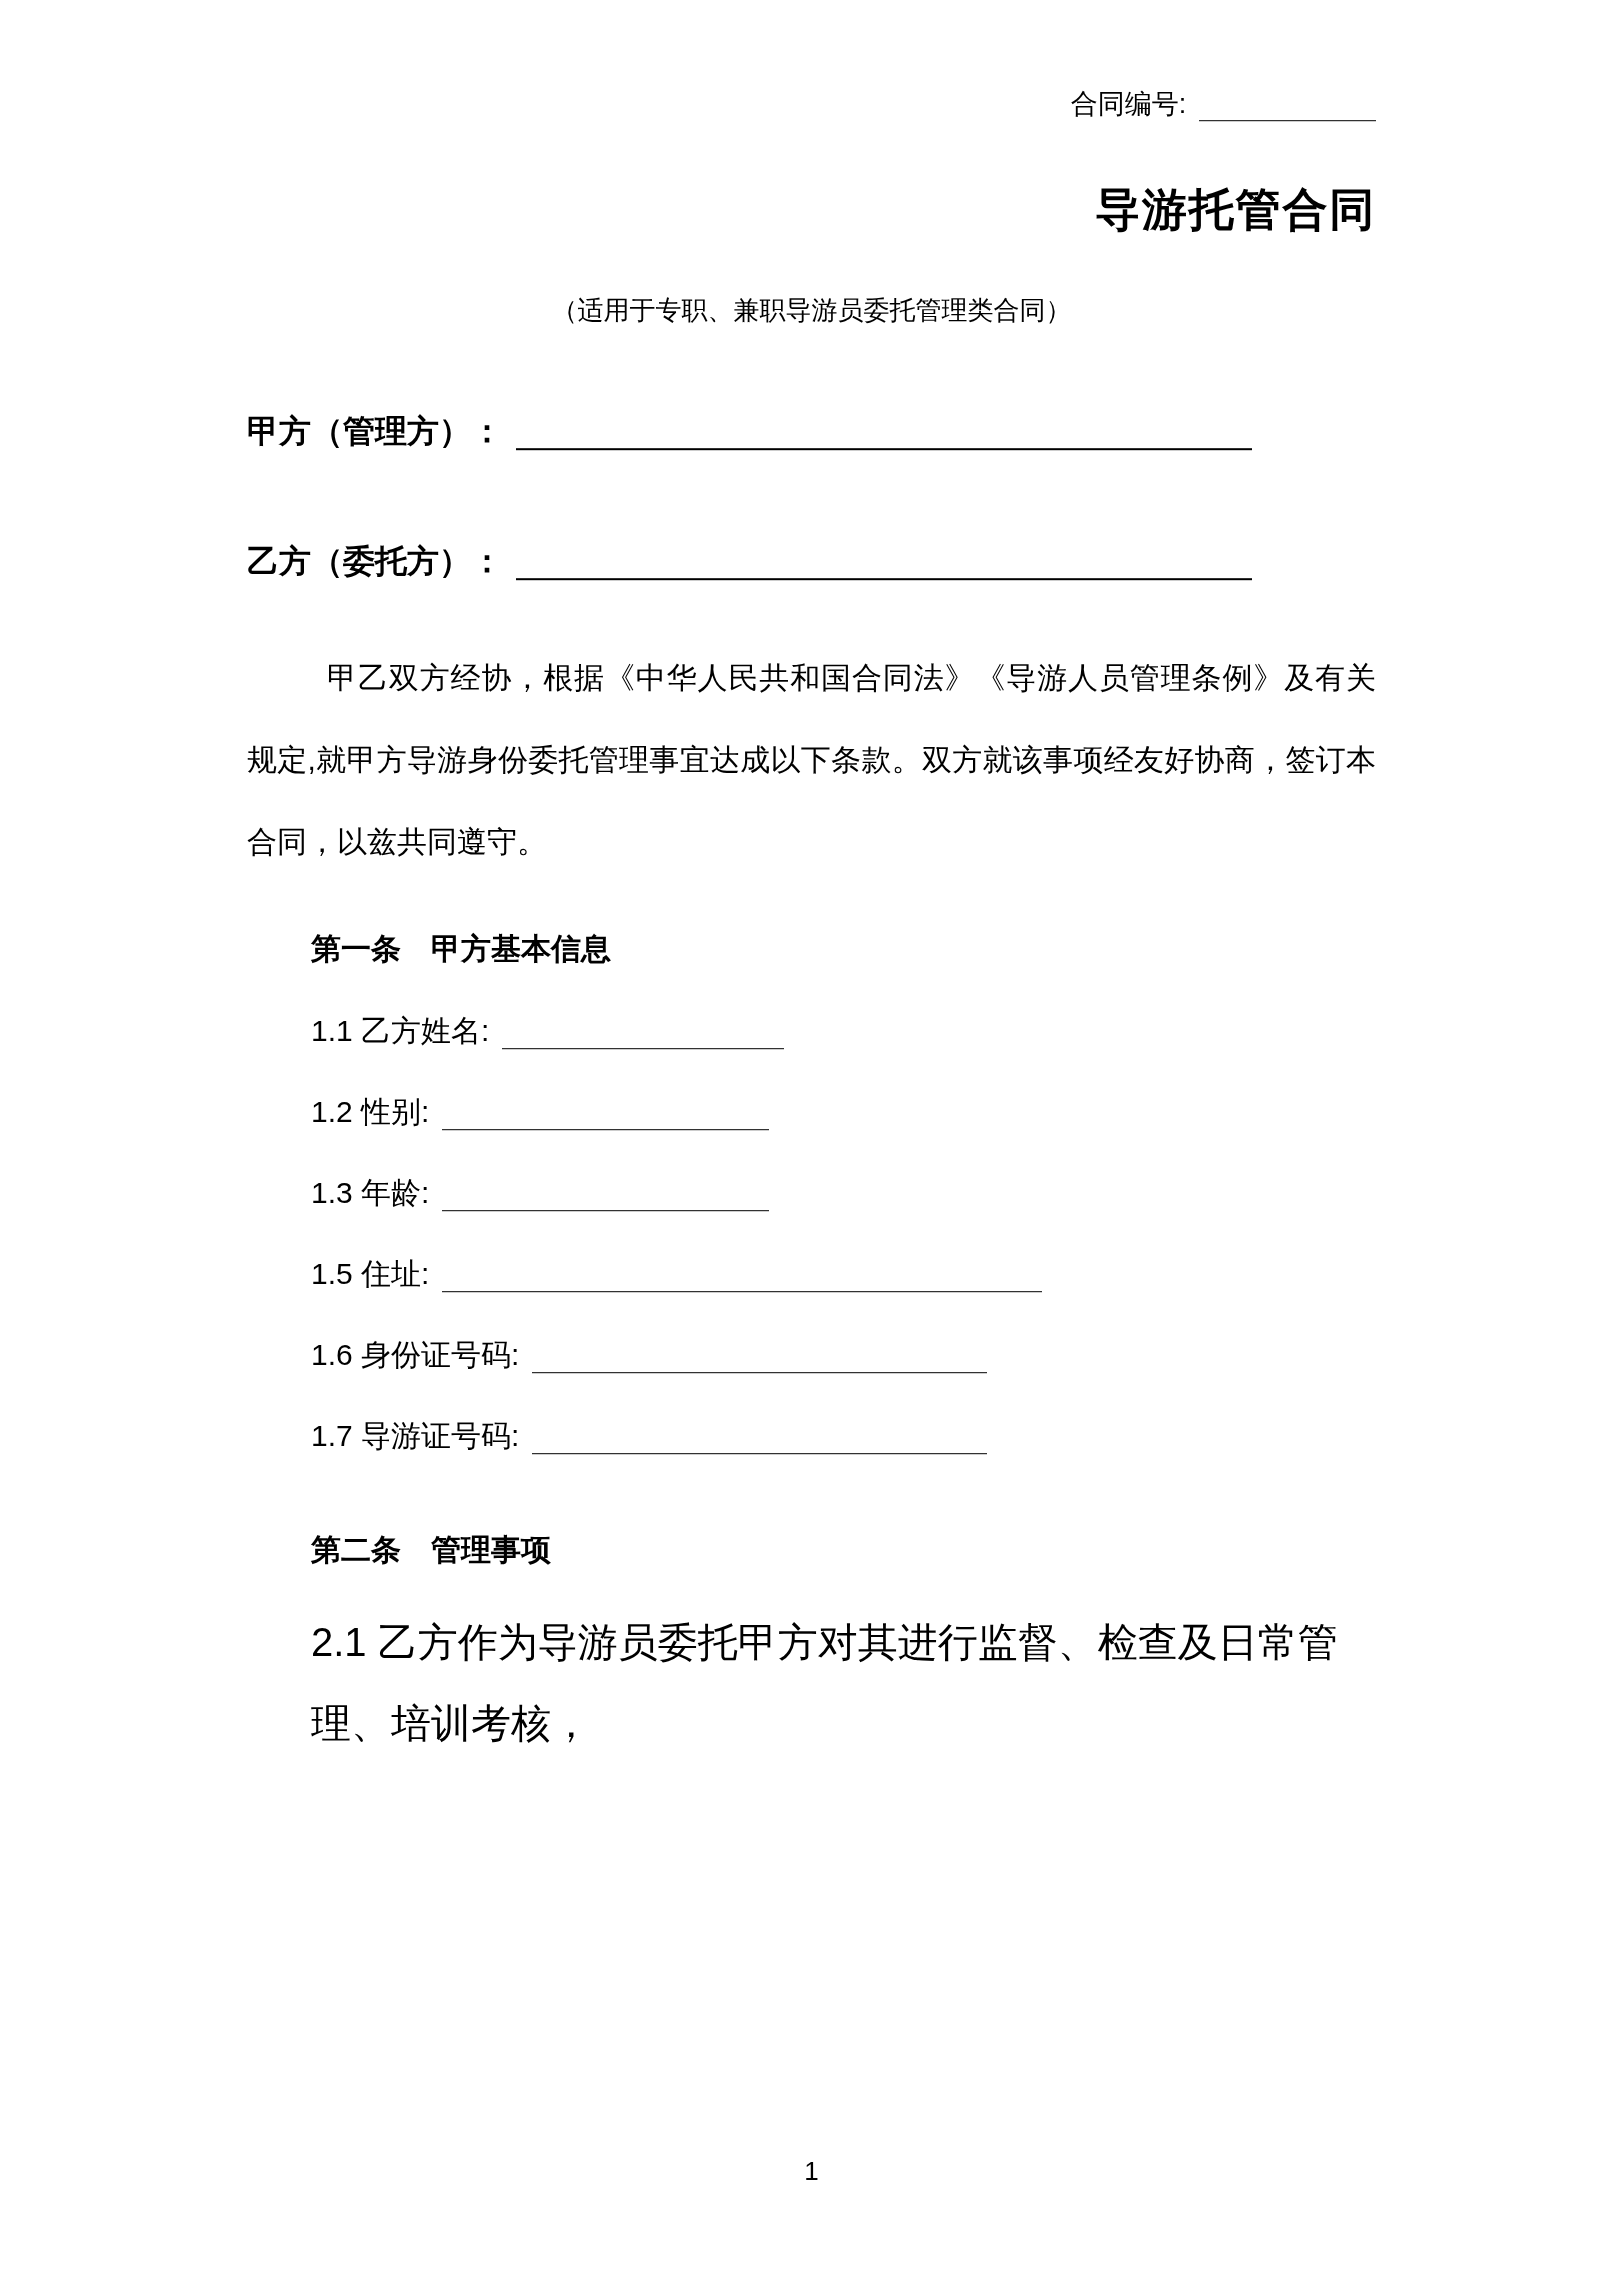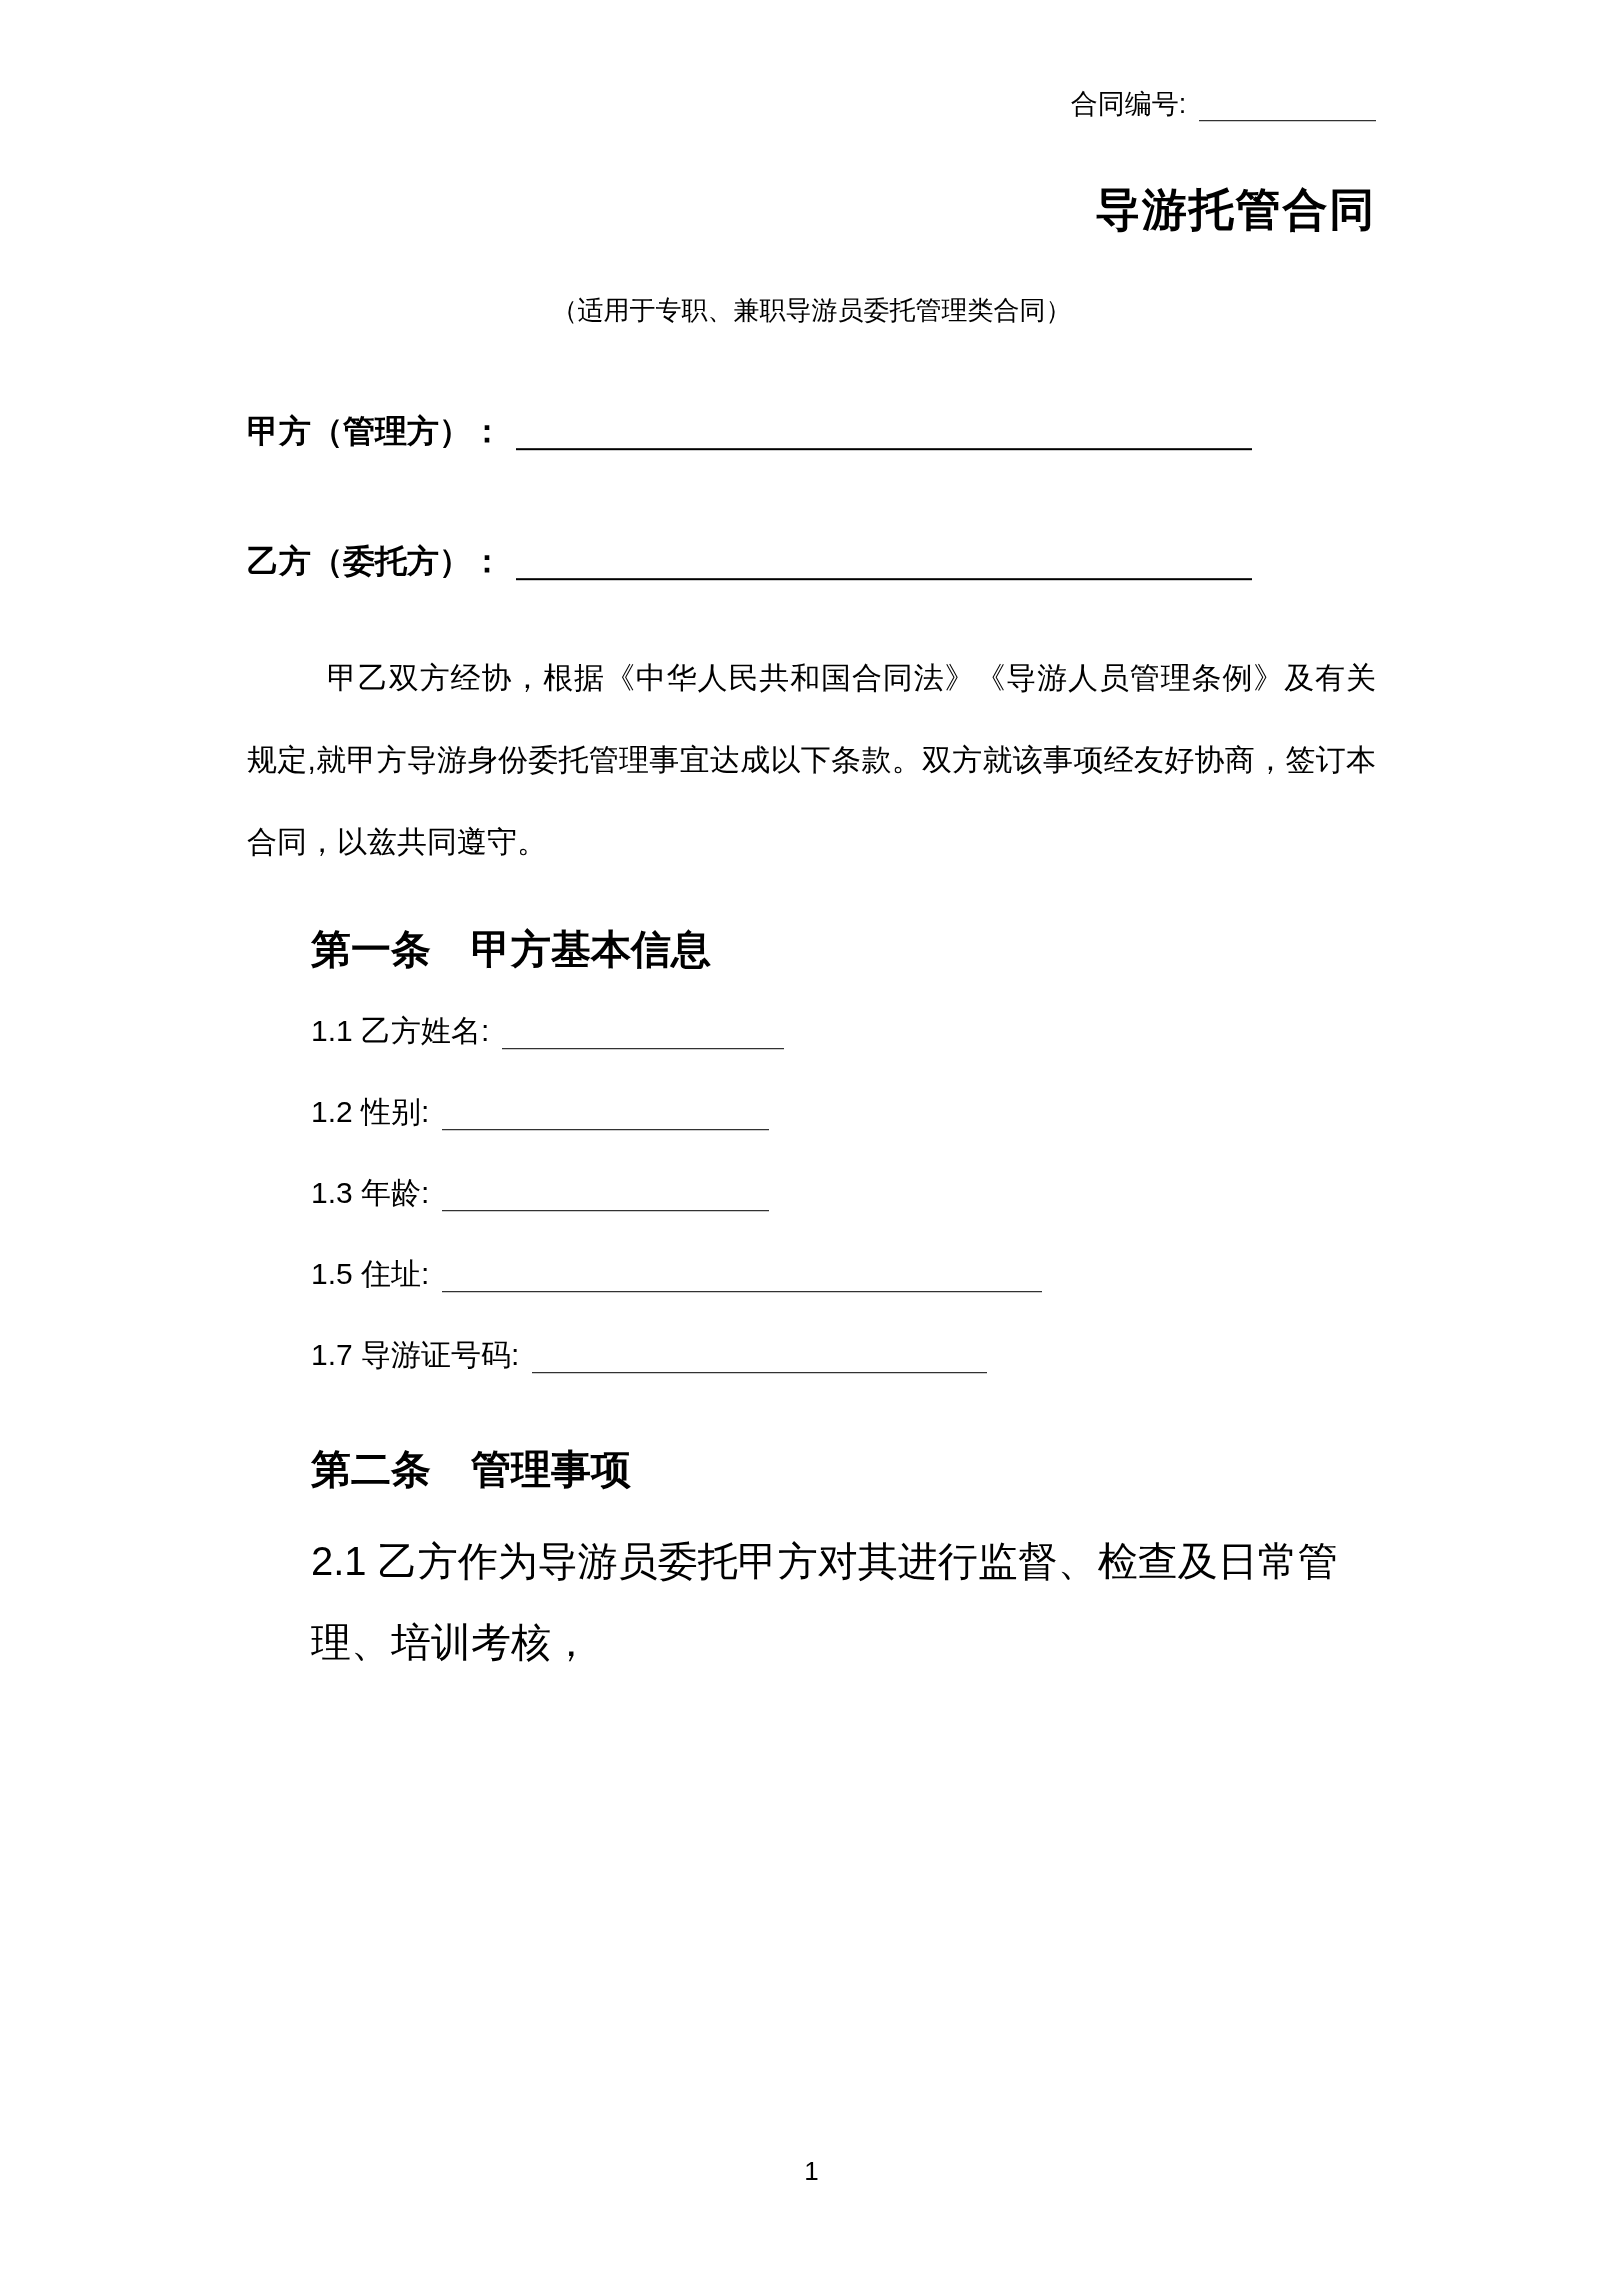--- a/index.html
+++ b/index.html
@@ -68,21 +68,21 @@
   .preamble {
     margin-top: 53px;
     font-size: 30px;
     line-height: 82px;
     text-align: justify;
     text-indent: 80px;
   }
   .section-heading {
     margin-top: 45px;
     margin-left: 64px;
-    font-size: 40px;
+    font-size: 30px;
     font-weight: 700;
     height: 42px;
     line-height: 42px;
   }
   .heading-2 { margin-top: 53px; }
   .form-items {
     margin-top: 20px;
     margin-left: 64px;
     font-size: 30px;
   }
@@ -137,20 +137,23 @@
     <div class="form-item">
       <span>1.2 性别:</span><span class="blank bw-360"></span>
     </div>
     <div class="form-item">
       <span>1.3 年龄:</span><span class="blank bw-360"></span>
     </div>
     <div class="form-item">
       <span>1.5 住址:</span><span class="blank bw-660"></span>
     </div>
     <div class="form-item">
+      <span>1.6 身份证号码:</span><span class="blank bw-500"></span>
+    </div>
+    <div class="form-item">
       <span>1.7 导游证号码:</span><span class="blank bw-500"></span>
     </div>
   </div>
 
   <div class="section-heading heading-2">第二条　管理事项</div>
 
   <p class="clause">2.1 乙方作为导游员委托甲方对其进行监督、检查及日常管理、培训考核，</p>
 
   <div class="page-number">1</div>
 

